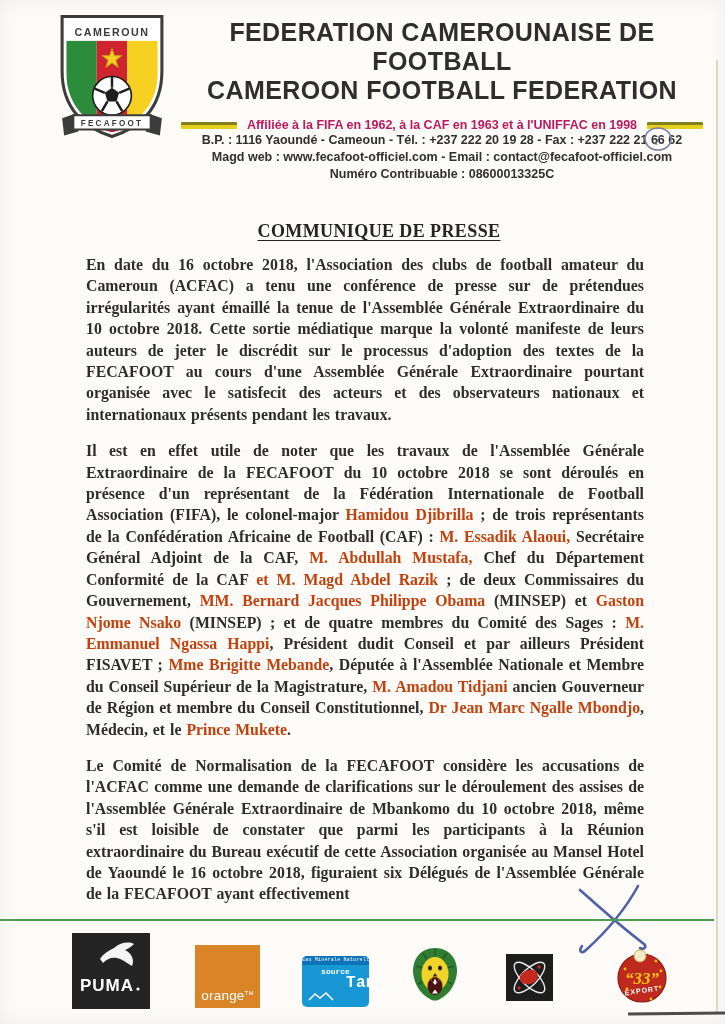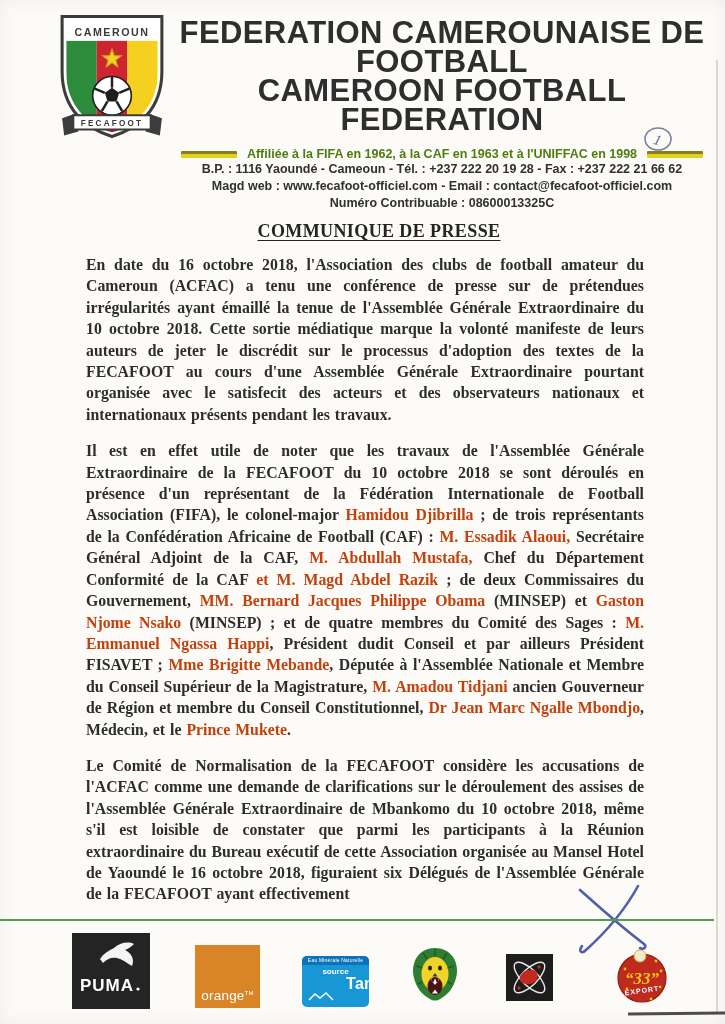--- a/index.html
+++ b/index.html
@@ -6,25 +6,25 @@
   .page{
     position:relative;width:725px;height:1024px;margin:0 auto;
     background:#fcfbf8;overflow:hidden;
     font-family:"Liberation Serif",serif;color:#2b2b2b;
     box-shadow:inset 0 0 18px rgba(0,0,0,.06);
   }
   
   .crest{position:absolute;left:56px;top:12px;width:112px;height:128px;}
   .header-text{position:absolute;left:178px;top:18px;width:528px;text-align:center;
     font-family:"Liberation Sans",sans-serif;}
-  .org-title{margin:0;font-weight:700;font-size:31px;line-height:29px;color:#2e2e2e;letter-spacing:.4px;}
+  .org-title{margin:0;font-weight:700;font-size:25px;line-height:29px;color:#2e2e2e;letter-spacing:.4px;}
   .affiliation-row{display:flex;align-items:center;justify-content:center;gap:10px;margin-top:13px;}
   .divider-bar{width:56px;height:7px;border-radius:1px;
     background:linear-gradient(#83811e 0 45%,#e7cf1e 45% 100%);}
-  .affiliation{font-size:12.5px;font-weight:700;color:#4d7c0f;}
+  .affiliation{font-size:12.5px;font-weight:700;color:#be185d;}
   .h-line{font-size:12.5px;line-height:17px;color:#303030;font-weight:600;}
   .page-note{position:absolute;left:640px;top:124px;width:36px;height:30px;}
   
   .doc-title-wrap{position:absolute;left:86px;top:221px;width:558px;text-align:center;}
   .doc-title{font-weight:700;font-size:18px;letter-spacing:.4px;color:#242424;
     text-decoration:underline;text-underline-offset:3px;margin-left:28px;}
   .doc-body{position:absolute;left:86px;top:254px;width:558px;
     font-size:15.8px;line-height:21.4px;text-align:justify;color:#2d2d2d;word-spacing:1px;}
   .doc-body p{margin:0 0 15px 0;font-weight:bold;}
   .doc-body strong{color:#c2410c;}
@@ -35,21 +35,21 @@
   .x-mark{position:absolute;left:572px;top:884px;width:90px;height:80px;}
   
   .logo{position:absolute;}
   .puma-box{left:72px;top:933px;width:78px;height:76px;background:#242424;}
   .orange-box{left:195px;top:945px;width:65px;height:63px;background:#d98426;
     display:flex;align-items:flex-end;justify-content:center;}
   .orange-label{font-family:"Liberation Sans",sans-serif;color:#fff;font-size:13.5px;
     font-weight:400;padding-bottom:5px;letter-spacing:.2px;}
   .orange-label sup{font-size:6px;}
   .tangui-box{left:302px;top:956px;width:67px;height:51px;background:#1798d5;border-radius:5px;
-    font-family:Liberation Sans, sans-serif;color:#fff;text-align:center;overflow:hidden;}
+    font-family:Liberation Mono, monospace;color:#fff;text-align:center;overflow:hidden;}
   .tangui-top{background:#0d72b8;font-size:5px;line-height:9px;letter-spacing:.2px;white-space:nowrap;}
   .tangui-source{font-size:8px;line-height:9px;margin-top:2px;font-weight:700;}
   .tangui-name{font-size:16px;line-height:15px;font-weight:700;letter-spacing:.3px;padding-left:44px;}
   .tangui-zigzag{display:block;margin:1px 0 0 6px;}
   .lion-box{left:411px;top:946px;width:48px;height:57px;}
   .atom-box{left:506px;top:954px;width:47px;height:47px;}
   .export-box{left:616px;top:947px;width:52px;height:57px;}
 </style>
 </head>
 <body>

